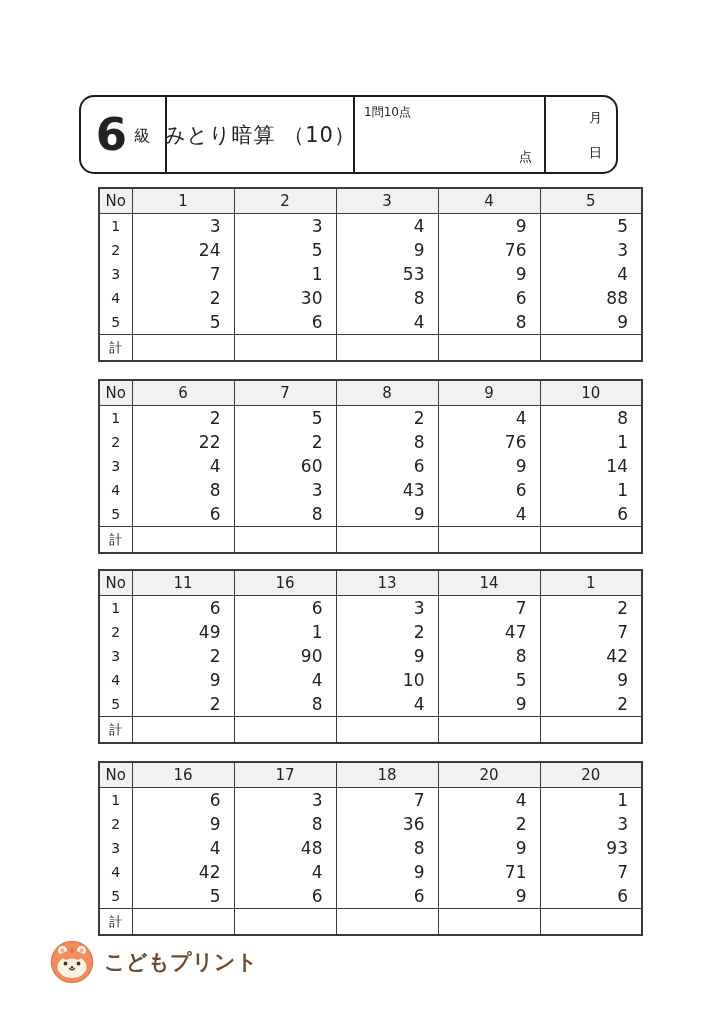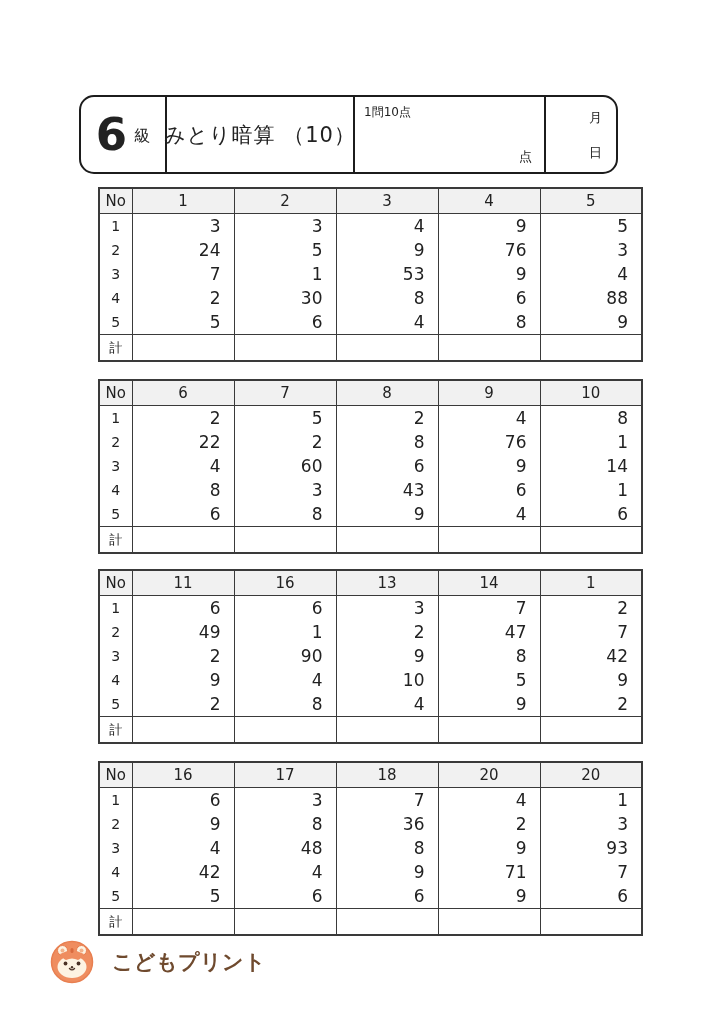--- a/index.html
+++ b/index.html
@@ -83,21 +83,21 @@
   }
   .score-table tfoot td{
     height:25px;
     border-top:1.6px solid var(--bc);
   }
   .score-table tfoot td.total-label{text-align:center;font-size:13px;}
 
   
   .footer-logo{
     position:absolute;left:50px;top:940px;
-    display:flex;align-items:center;gap:18px;
+    display:flex;align-items:center;gap:10px;
   }
   .logo-text{
     font-size:21px;font-weight:bold;color:#6f4a2e;letter-spacing:.5px;
   }
 </style>
 </head>
 <body>
 
 <div class="page">
 

